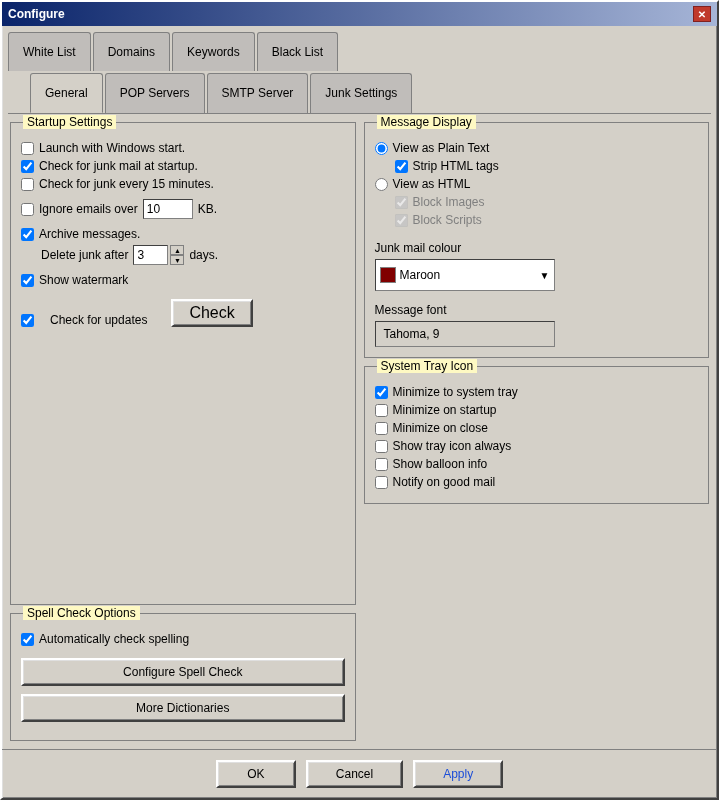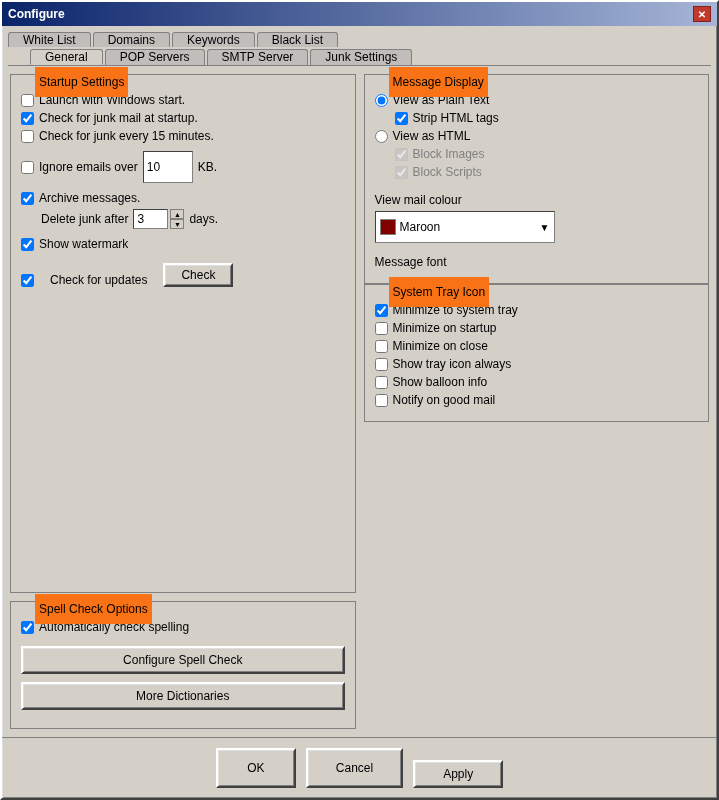--- a/index.html
+++ b/index.html
@@ -55,21 +55,21 @@
       padding: 6px 6px 0;
       gap: 2px;
     }
     .tabs-row2 {
       display: flex;
       padding: 0 6px 0;
       gap: 2px;
       margin-top: 2px;
     }
     .tab {
-      padding: 0 14px;
+      padding: 12px 14px;
       background: #c0bdba;
       border: 1px solid #808080;
       border-bottom: none;
       cursor: pointer;
       font-size: 12px;
       color: #000;
       border-top-left-radius: 3px;
       border-top-right-radius: 3px;
     }
     .tab.active {
@@ -97,36 +97,37 @@
     }
     .group-box {
       border: 1px solid #808080;
       padding: 8px 10px 10px;
       position: relative;
       background: #d4d0c8;
     }
     .group-box-title {
       position: absolute;
       top: -8px;
-      left: 24px;
-      background: #f97316;
-      padding: 8px 4px;
+      left: 12px;
+      background: #fef9c3;
+      padding: 0 4px;
       font-size: 12px;
       font-weight: normal;
     }
     .left-col {
       flex: 1;
       display: flex;
       flex-direction: column;
       gap: 8px;
     }
     .right-col {
       flex: 1;
       display: flex;
       flex-direction: column;
+      gap: 8px;
     }
     .startup-box {
       flex: 1;
     }
     .checkbox-row {
       display: flex;
       align-items: center;
       gap: 5px;
       margin-bottom: 4px;
     }
@@ -149,21 +150,21 @@
       margin: 0;
     }
     .inline-input {
       display: flex;
       align-items: center;
       gap: 5px;
       margin-bottom: 6px;
     }
     .text-input {
       width: 50px;
-      height: 32px;
+      height: 20px;
       border: 1px solid #808080;
       border-top-color: #404040;
       border-left-color: #404040;
       background: white;
       padding: 1px 3px;
       font-size: 12px;
       font-family: Tahoma, Arial, sans-serif;
     }
     .spin-container {
       display: flex;
@@ -202,22 +203,23 @@
       margin-left: 20px;
     }
     .check-btn {
       padding: 3px 16px;
       background: #d4d0c8;
       border: 2px solid #ffffff;
       border-right-color: #404040;
       border-bottom-color: #404040;
       box-shadow: inset 1px 1px #dfdfdf, inset -1px -1px #808080;
       cursor: pointer;
-      font-size: 12px;
-      font-family: Tahoma, Arial, sans-serif;
+      font-size: 16px;
+      font-family: Tahoma, Arial, sans-serif;
+      margin-left: 8px;
     }
     .big-btn {
       display: block;
       width: 100%;
       padding: 5px;
       background: #d4d0c8;
       border: 2px solid #ffffff;
       border-right-color: #404040;
       border-bottom-color: #404040;
       box-shadow: inset 1px 1px #dfdfdf, inset -1px -1px #808080;
@@ -284,22 +286,21 @@
       border: 2px solid #ffffff;
       border-right-color: #404040;
       border-bottom-color: #404040;
       box-shadow: inset 1px 1px #dfdfdf, inset -1px -1px #808080;
       cursor: pointer;
       font-size: 12px;
       font-family: Tahoma, Arial, sans-serif;
       min-width: 80px;
     }
     .bottom-btn.apply {
-      color: #000000;
-      margin-top: 12px;
+      color: #1d4ed8;
     }
     .check-update-row {
       display: flex;
       align-items: flex-end;
       gap: 16px;
       margin-top: 4px;
     }
   </style>
 </head>
 <body>
@@ -414,28 +415,31 @@
           </div>
           <div class="checkbox-row indent">
             <input type="checkbox" checked="" disabled="" style="">
             <label class="disabled-text">Block Images</label>
           </div>
           <div class="checkbox-row indent">
             <input type="checkbox" checked="" disabled="" style="">
             <label class="disabled-text">Block Scripts</label>
           </div>
           <div style="height:6px;"></div>
-          <div class="sub-label">View mail colour</div>
+          <div class="sub-label">Junk mail colour</div>
           <div class="color-dropdown">
             <div class="color-swatch" style="background: rgb(128, 0, 0);"></div>
             <span>Maroon</span>
             <span class="dropdown-arrow">▼</span>
           </div>
           <div style="height:8px;"></div>
           <div class="sub-label">Message font</div>
+          <div class="font-display">
+            <span>Tahoma, 9</span>
+          </div>
         </div>
 
         <div class="group-box">
           <span class="group-box-title">System Tray Icon</span>
           <div style="height:10px;"></div>
           <div class="checkbox-row">
             <input type="checkbox" checked="" style="">
             <label>Minimize to system tray</label>
           </div>
           <div class="checkbox-row">

